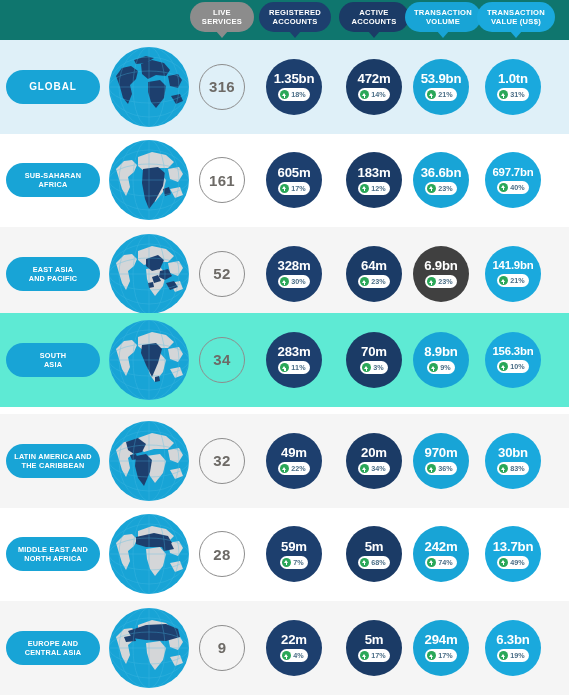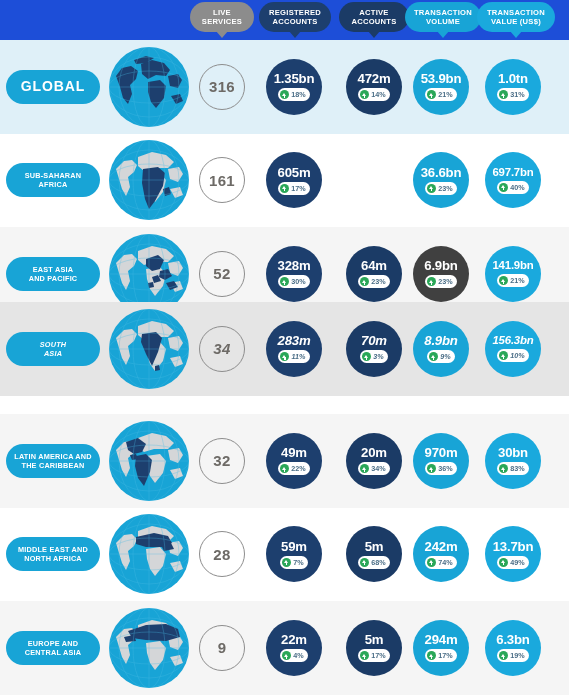--- a/index.html
+++ b/index.html
@@ -9,21 +9,21 @@
     font-family: "Liberation Sans", sans-serif;
     overflow: hidden;
   }
 
   #sheet { position: relative; width: 569px; height: 695px; background: #ffffff; }
 
   
   .header-band {
     position: absolute; top: 0; left: 0;
     width: 569px; height: 40px;
-    background: #1d4ed8;
+    background: #0f766e;
     z-index: 5;
   }
   .hdr-pill {
     position: absolute; top: 2px;
     height: 30px;
     border-radius: 16px;
     display: flex; align-items: center; justify-content: center;
     text-align: center;
     color: #ffffff;
     font-size: 7.6px;
@@ -54,21 +54,21 @@
     position: absolute; left: 6px;
     width: 94px; height: 34px;
     background: #18a4d6;
     border-radius: 17px;
     display: flex; align-items: center; justify-content: center;
     color: #ffffff;
     font-size: 7.3px; font-weight: bold;
     letter-spacing: 0.2px; line-height: 1.25;
     text-align: center; white-space: pre-line;
   }
-  .region-pill.global-pill { font-size: 14px; letter-spacing: 0.9px; }
+  .region-pill.global-pill { font-size: 10px; letter-spacing: 0.9px; }
 
   .globe-wrap { position: absolute; left: 108px; width: 82px; height: 82px; }
   .globe-wrap svg { display: block; width: 82px; height: 82px; }
 
   .count-circle {
     position: absolute; left: 199px;
     width: 46px; height: 46px;
     border: 1.6px solid #8d8d8d;
     border-radius: 50%;
     display: flex; align-items: center; justify-content: center;
@@ -243,20 +243,27 @@
               </g>
             </g>
           </svg>
         </div>
         <div class="count-circle" style="top: 23.75px;">161</div>
         <div class="metric" style="left: 266px; top: 18.75px; background: rgb(29, 63, 110);">
           <div class="val">605m</div>
           <div class="badge">
             <span class="arrow"></span>
             <span class="pct">17%</span>
+          </div>
+        </div>
+        <div class="metric" style="left: 346px; top: 18.75px; background: rgb(27, 59, 102);">
+          <div class="val">183m</div>
+          <div class="badge">
+            <span class="arrow"></span>
+            <span class="pct">12%</span>
           </div>
         </div>
         <div class="metric" style="left: 413px; top: 18.75px; background: rgb(24, 164, 214);">
           <div class="val">36.6bn</div>
           <div class="badge">
             <span class="arrow"></span>
             <span class="pct">23%</span>
           </div>
         </div>
         <div class="metric small-val" style="left: 485px; top: 18.75px; background: rgb(26, 169, 221);">
@@ -321,21 +328,21 @@
           </div>
         </div>
         <div class="metric small-val" style="left: 485px; top: 18.75px; background: rgb(26, 169, 221);">
           <div class="val">141.9bn</div>
           <div class="badge">
             <span class="arrow"></span>
             <span class="pct">21%</span>
           </div>
         </div>
       </div>
-      <div class="row" style="top: 302px; height: 93.5px; background: #e5e5e5; font-style: italic;">
+      <div class="row" style="top: 313px; height: 93.5px; background: #5eead4;">
         <div class="region-pill" style="top: 29.75px;">SOUTH
 ASIA</div>
         <div class="globe-wrap" style="top: 5.75px;">
           <svg viewBox="0 0 82 82" xmlns="http://www.w3.org/2000/svg">
             <circle cx="41" cy="41" r="40" fill="#18a4d6"></circle>
             <g clip-path="url(#csouth-asia)">
               <clipPath id="csouth-asia">
                 <circle cx="41" cy="41" r="40"></circle>
               </clipPath>
               <path d="M8 30 L16 22 L24 21 L29 26 L26 33 L20 38 L22 48 L18 57 L14 50 L11 40 Z" fill="#d4d6d8"></path>

